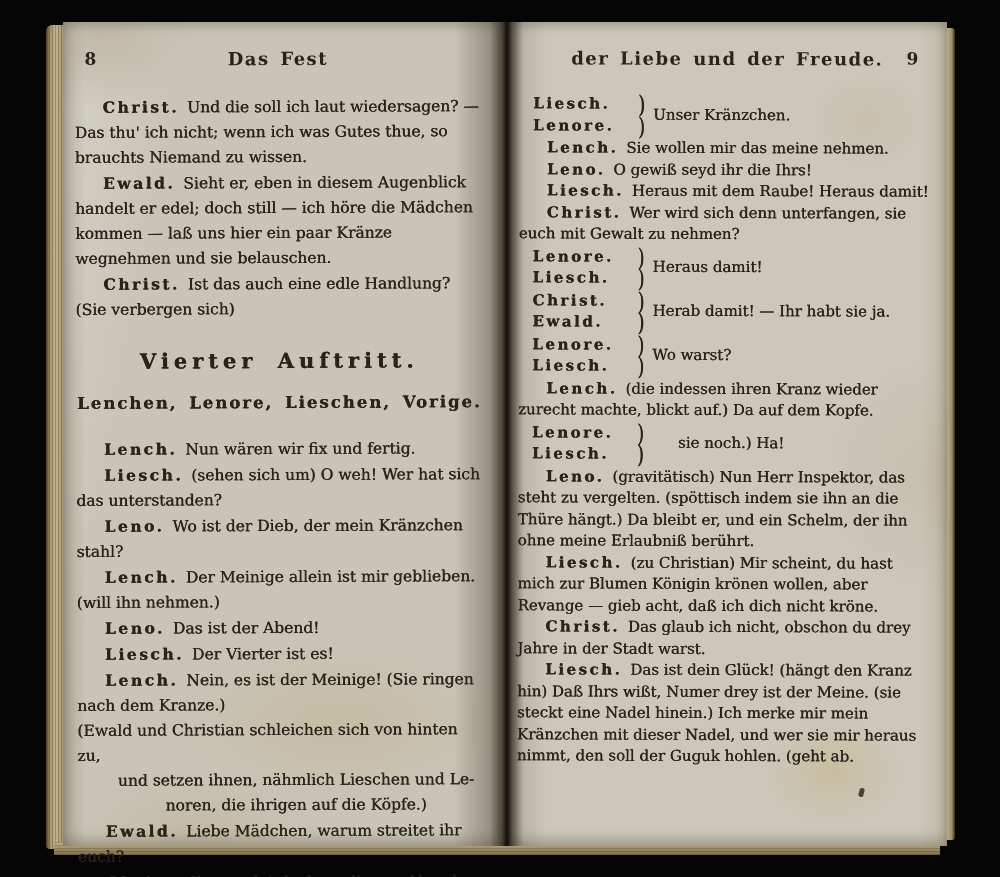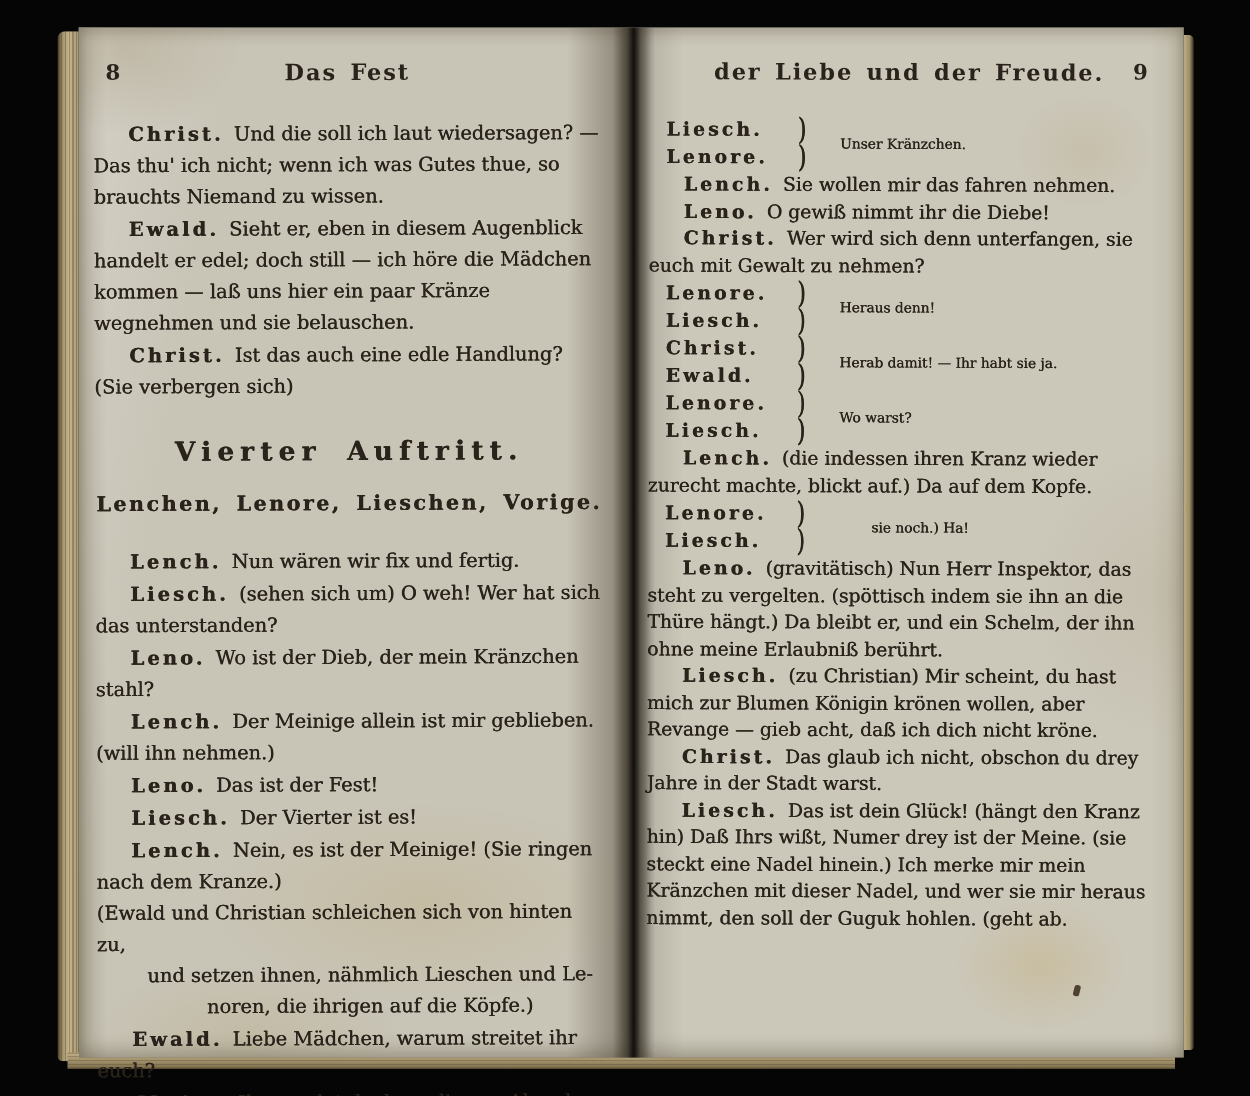--- a/index.html
+++ b/index.html
@@ -82,21 +82,21 @@
     letter-spacing:2px;word-spacing:4px;text-shadow:0.3px 0 0 currentColor;
   }
   .stage-dir{margin:0;font-size:15.5px;line-height:25px;text-shadow:0.35px 0 0 currentColor;}
   .sd-c{text-align:center;padding-left:30px;}
 
   .group{display:flex;align-items:center;margin:1px 0 1px 14px;text-shadow:0.3px 0 0 currentColor;}
   .gnames{width:112px;}
   .gline{display:flex;justify-content:space-between;font-size:15px;line-height:21.5px;}
   .gname{font-weight:bold;letter-spacing:2.5px;}
   .gparen{display:inline-block;font-size:18px;transform:scaleY(1.35);transform-origin:center;}
-  .gtext{margin-left:27px;font-size:11px;line-height:21.5px;}
+  .gtext{margin-left:8px;font-size:15px;line-height:21.5px;}
   .gtext .cont{padding-left:26px;}
 
   .ink-speck{
     position:absolute;left:352px;top:766px;width:5px;height:9px;
     background:#3a2c1c;border-radius:2px;transform:rotate(14deg);opacity:0.85;
   }
 </style>
 </head>
 <body>
 
@@ -116,21 +116,21 @@
       <p class="para"><span class="spk">Ewald.</span><span>Sieht er, eben in diesem Augenblick handelt er edel; doch still — ich höre die Mädchen kommen — laß uns hier ein paar Kränze wegnehmen und sie belauschen.</span></p>
       <p class="para"><span class="spk">Christ.</span><span>Ist das auch eine edle Handlung? (Sie verbergen sich)</span></p>
 
       <div class="scene-heading">Vierter Auftritt.</div>
       <div class="cast">Lenchen, Lenore, Lieschen, Vorige.</div>
 
       <p class="para"><span class="spk">Lench.</span><span>Nun wären wir fix und fertig.</span></p>
       <p class="para"><span class="spk">Liesch.</span><span>(sehen sich um) O weh! Wer hat sich das unterstanden?</span></p>
       <p class="para"><span class="spk">Leno.</span><span>Wo ist der Dieb, der mein Kränzchen stahl?</span></p>
       <p class="para"><span class="spk">Lench.</span><span>Der Meinige allein ist mir geblieben. (will ihn nehmen.)</span></p>
-      <p class="para"><span class="spk">Leno.</span><span>Das ist der Fest!</span></p>
+      <p class="para"><span class="spk">Leno.</span><span>Das ist der Abend!</span></p>
       <p class="para"><span class="spk">Liesch.</span><span>Der Vierter ist es!</span></p>
       <p class="para"><span class="spk">Lench.</span><span>Nein, es ist der Meinige! (Sie ringen nach dem Kranze.)</span></p>
 
       <div class="stage-dir">
         <div>(Ewald und Christian schleichen sich von hinten zu,</div>
         <div class="sd-c">und setzen ihnen, nähmlich Lieschen und Le-</div>
         <div class="sd-c">noren, die ihrigen auf die Köpfe.)</div>
       </div>
 
       <p class="para"><span class="spk">Ewald.</span><span>Liebe Mädchen, warum streitet ihr euch?</span></p>
@@ -152,36 +152,37 @@
               <span class="gparen">)</span>
             </div>
           <div class="gline">
               <span class="gname">Lenore.</span>
               <span class="gparen">)</span>
             </div>
         </div>
         <div class="gtext">Unser Kränzchen.</div>
       </div>
 
-      <p class="para"><span class="spk">Lench.</span><span>Sie wollen mir das fahren nehmen.</span></p>
-      <p class="para"><span class="spk">Leno.</span><span>O gewiß nimmt ihr die Diebe!</span></p>
+      <p class="para"><span class="spk">Lench.</span><span>Sie wollen mir das meine nehmen.</span></p>
+      <p class="para"><span class="spk">Leno.</span><span>O gewiß seyd ihr die Ihrs!</span></p>
+      <p class="para"><span class="spk">Liesch.</span><span>Heraus mit dem Raube! Heraus damit!</span></p>
       <p class="para"><span class="spk">Christ.</span><span>Wer wird sich denn unterfangen, sie euch mit Gewalt zu nehmen?</span></p>
 
       <div class="group">
         <div class="gnames">
           <div class="gline">
               <span class="gname">Lenore.</span>
               <span class="gparen">)</span>
             </div>
           <div class="gline">
               <span class="gname">Liesch.</span>
               <span class="gparen">)</span>
             </div>
         </div>
-        <div class="gtext">Heraus denn!</div>
+        <div class="gtext">Heraus damit!</div>
       </div>
 
       <div class="group">
         <div class="gnames">
           <div class="gline">
               <span class="gname">Christ.</span>
               <span class="gparen">)</span>
             </div>
           <div class="gline">
               <span class="gname">Ewald.</span>

